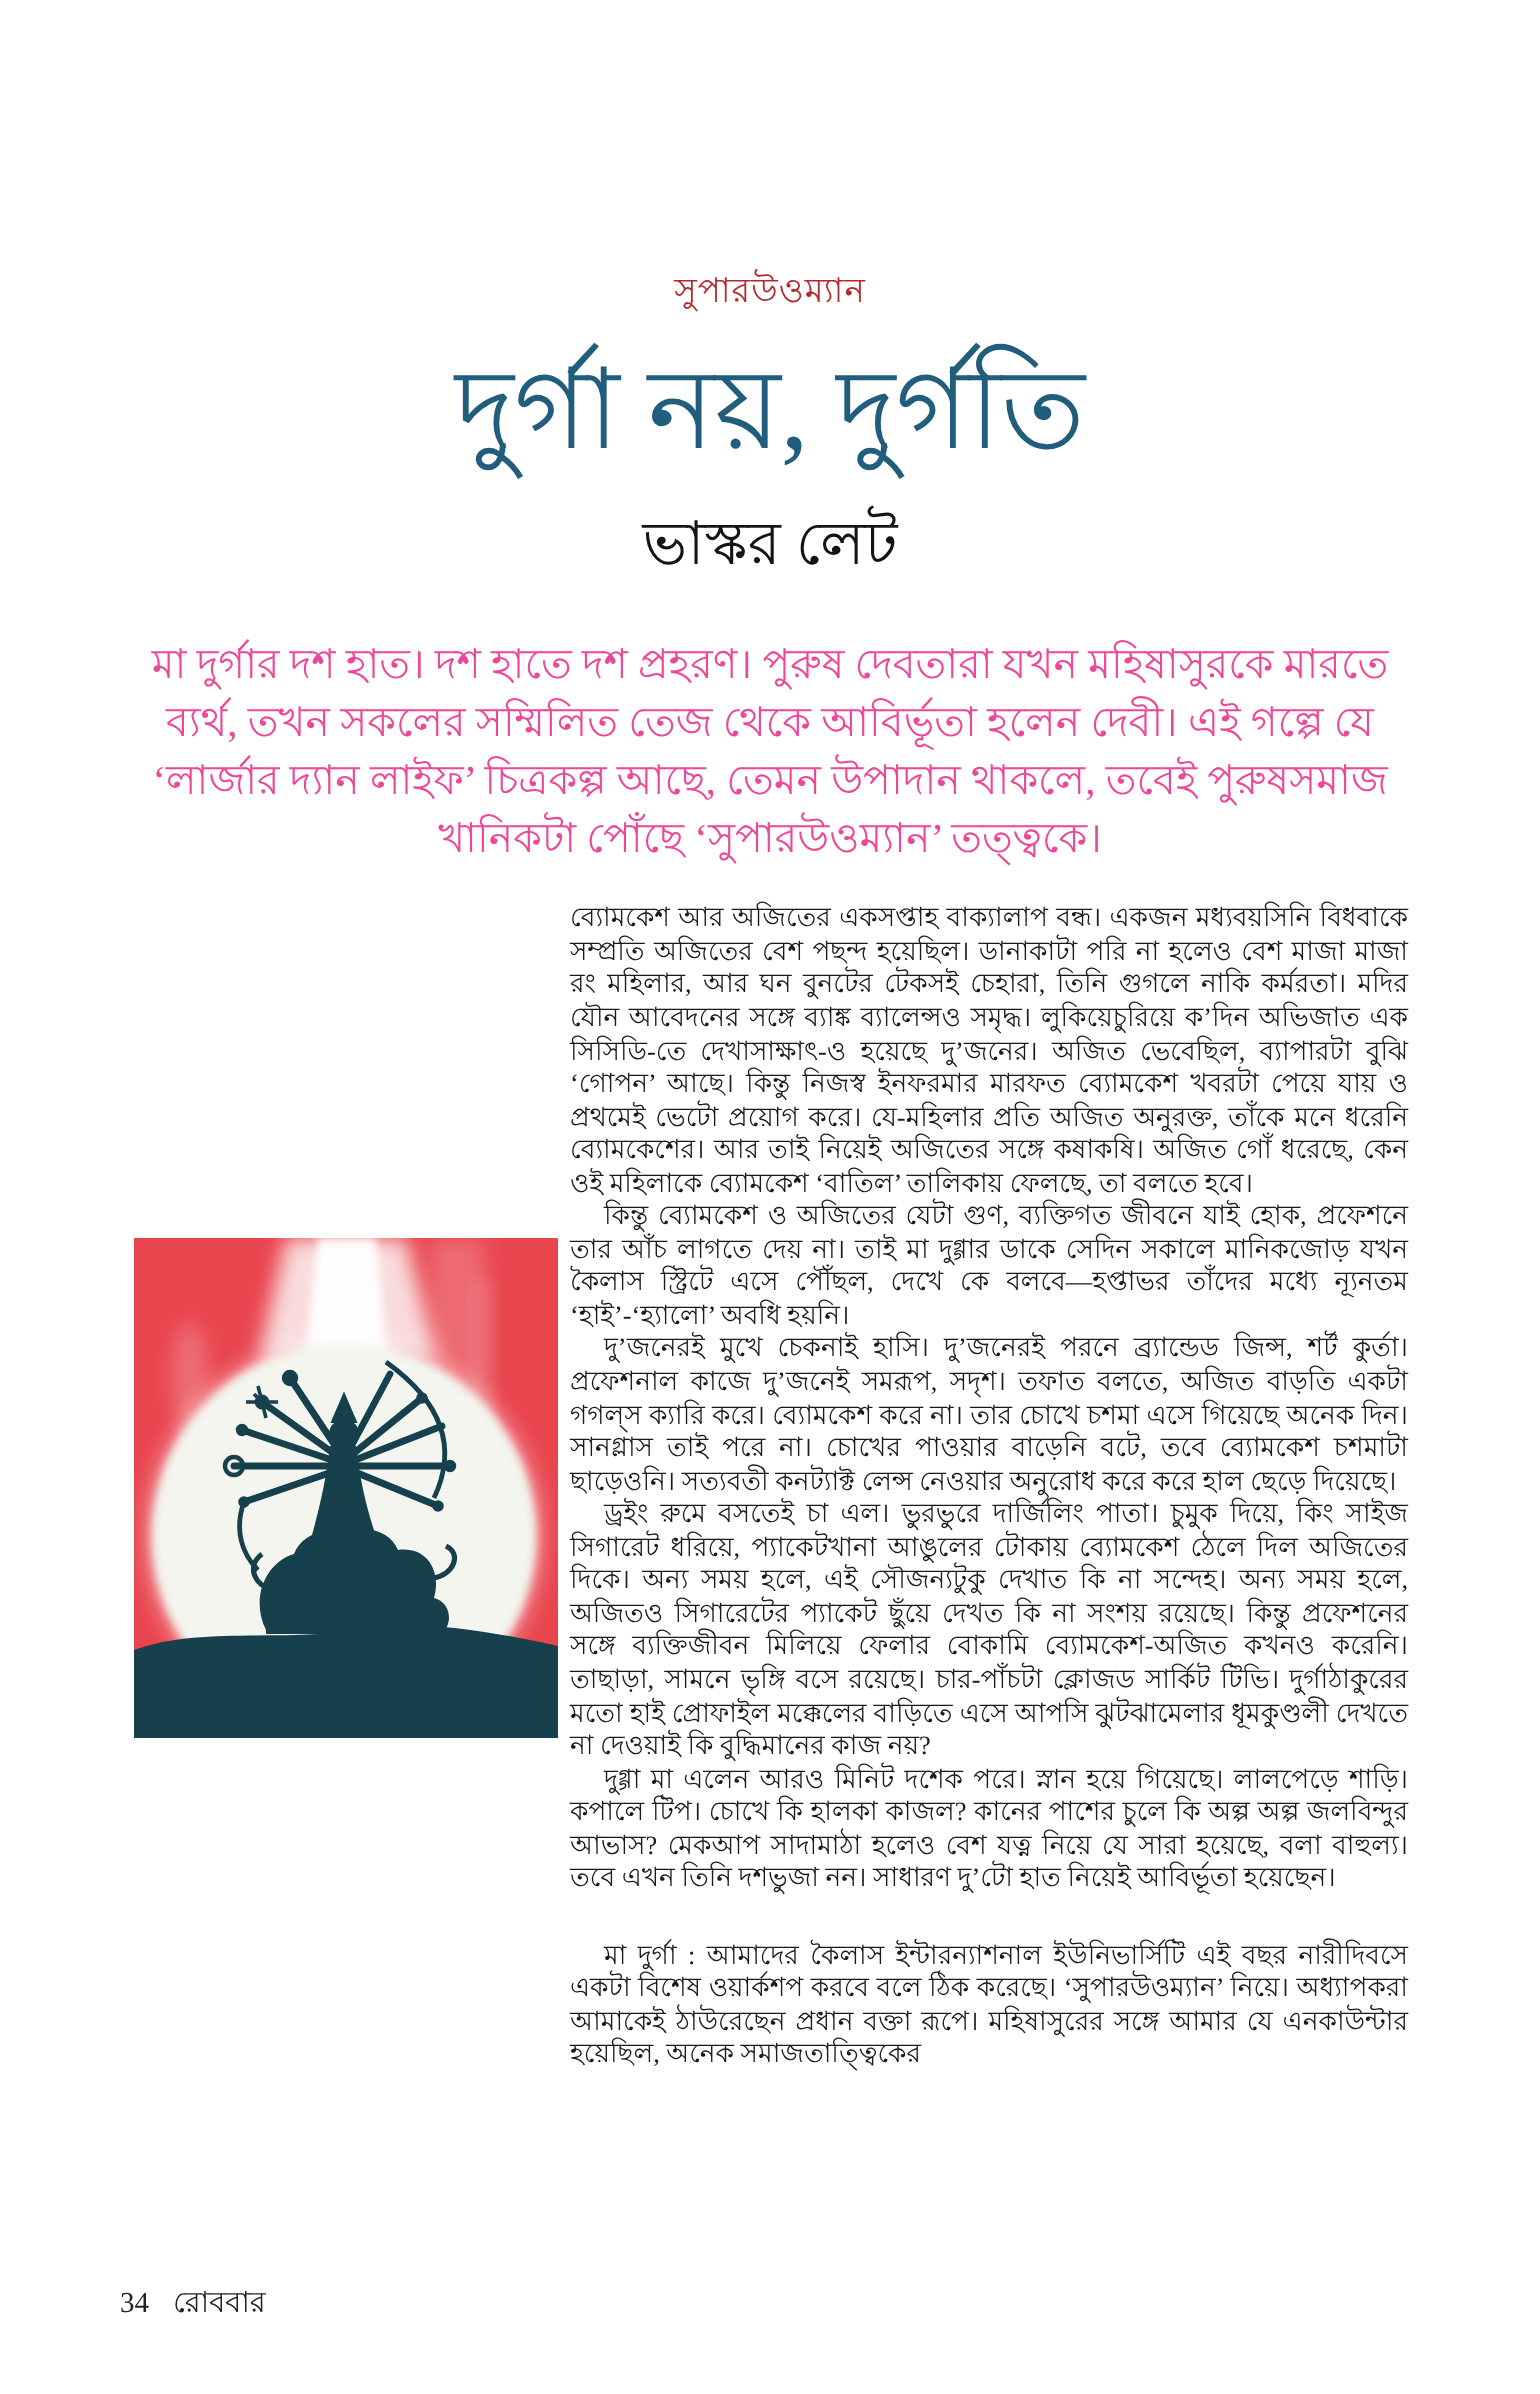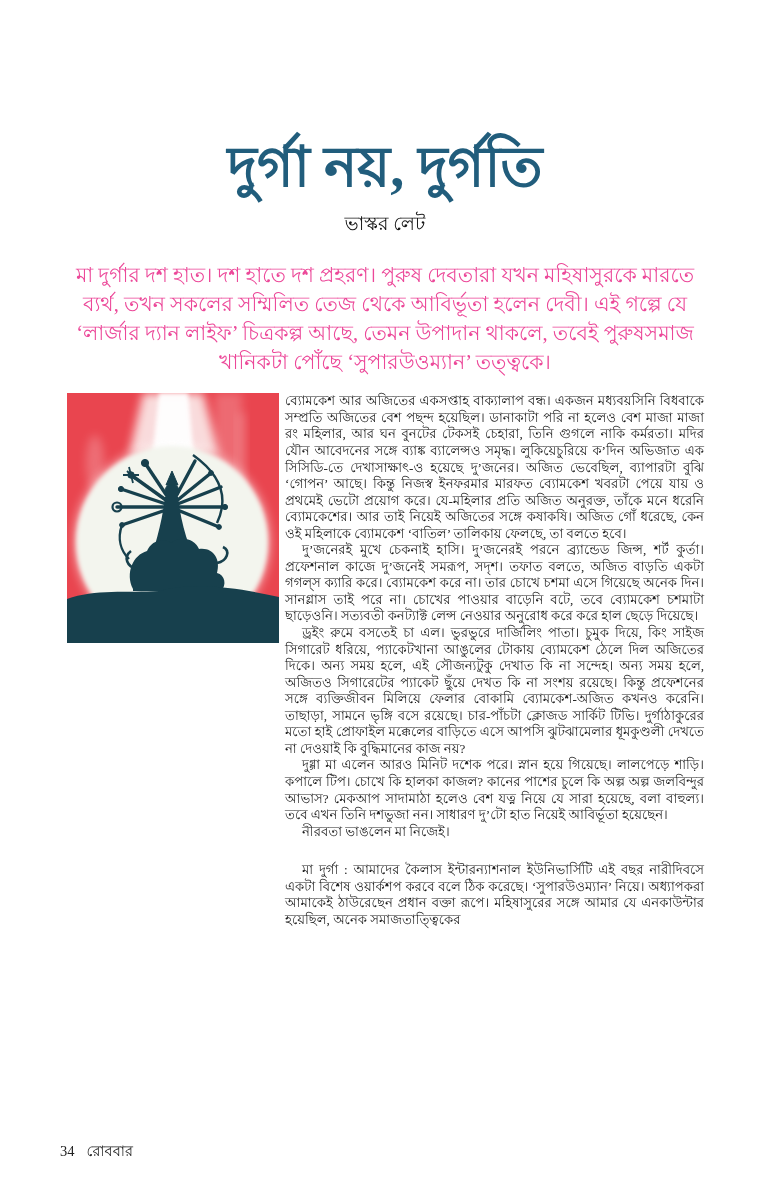--- a/index.html
+++ b/index.html
@@ -10,55 +10,56 @@
     overflow: hidden;
     font-family: "Liberation Serif", "DejaVu Serif", serif;
     color: #1a1a1a;
   }
   .page-header { padding-top: 132px; text-align: center; }
   .kicker {
     font-size: 17px; letter-spacing: 0.5px;
     color: #b4282d; margin: 0;
   }
   .main-title {
-    font-size: 56px; line-height: 1.2; font-weight: 700;
-    color: #215d7c; margin: 2px 0 0 0;
+    font-size: 56px; line-height: 1.2; font-weight: 400;
+    color: #215d7c; margin: 13px 0 0 0;
   }
   .author {
-    font-size: 19px; color: #141414; margin: 8px 0 0 0; font-weight: 500;
+    font-size: 30px; color: #141414; margin: 8px 0 0 0; font-weight: 500;
   }
   .intro {
     width: 622px; margin: 20px auto 0 auto;
     font-size: 20.5px; line-height: 28.8px;
     text-align: center; color: #ec4899;
   }
   .content-row {
     margin-top: 17px;
     padding-left: 67px; padding-right: 66px;
-    display: flex; align-items: flex-start;
+    display: flex; align-items: center;
   }
   .left-col { width: 212px; flex: 0 0 212px; }
   .artwork { width: 212px; height: 250px; display: block; }
   .article-col {
     flex: 1 1 auto; margin-left: 6px;
     font-size: 13.2px; line-height: 16.55px;
   }
   .para { margin: 0; text-align: justify; }
   .para.indent { text-indent: 17px; }
   .para.spaced { margin-top: 22px; }
   .page-footer {
     position: absolute; left: 60px; top: 1140px;
     font-size: 14.5px; color: #222;
   }
   .page-footer .mag { margin-left: 12px; font-family: Liberation Mono, monospace; }
 </style>
 </head>
 <body>
 
 <header class="page-header">
+  <p class="kicker">সুপারউওম্যান</p>
   <h1 class="main-title">দুর্গা নয়, দুর্গতি</h1>
   <p class="author">ভাস্কর লেট</p>
 </header>
 
 <p class="intro">মা দুর্গার দশ হাত। দশ হাতে দশ প্রহরণ। পুরুষ দেবতারা যখন মহিষাসুরকে মারতে ব্যর্থ, তখন সকলের সম্মিলিত তেজ থেকে আবির্ভূতা হলেন দেবী। এই গল্পে যে ‘লার্জার দ্যান লাইফ’ চিত্রকল্প আছে, তেমন উপাদান থাকলে, তবেই পুরুষসমাজ খানিকটা পোঁছে ‘সুপারউওম্যান’ তত্ত্বকে।</p>
 
 <div class="content-row">
   <div class="left-col">
     <svg class="artwork" viewBox="0 0 212 250" xmlns="http://www.w3.org/2000/svg">
       <defs>
@@ -120,23 +121,23 @@
         <path d="M66,196 C58,180 66,162 80,158 C84,148 96,144 104,150 C114,142 128,146 132,156 C146,154 154,166 150,180 C158,182 160,192 154,198 L66,198 Z" stroke="none"></path>
         <path d="M70,176 C60,174 56,164 64,158" fill="none" stroke-width="2.6"></path>
         <path d="M150,170 C160,168 164,158 156,154" fill="none" stroke-width="2.6"></path>
 
         <path d="M0,250 L0,206 C28,196 60,200 92,198 C130,188 176,196 212,204 L212,250 Z" stroke="none"></path>
       </g>
     </svg>
   </div>
   <div class="article-col">
       <p class="para">ব্যোমকেশ আর অজিতের একসপ্তাহ বাক্যালাপ বন্ধ। একজন মধ্যবয়সিনি বিধবাকে সম্প্রতি অজিতের বেশ পছন্দ হয়েছিল। ডানাকাটা পরি না হলেও বেশ মাজা মাজা রং মহিলার, আর ঘন বুনটের টেকসই চেহারা, তিনি গুগলে নাকি কর্মরতা। মদির যৌন আবেদনের সঙ্গে ব্যাঙ্ক ব্যালেন্সও সমৃদ্ধ। লুকিয়েচুরিয়ে ক’দিন অভিজাত এক সিসিডি-তে দেখাসাক্ষাৎ-ও হয়েছে দু’জনের। অজিত ভেবেছিল, ব্যাপারটা বুঝি ‘গোপন’ আছে। কিন্তু নিজস্ব ইনফরমার মারফত ব্যোমকেশ খবরটা পেয়ে যায় ও প্রথমেই ভেটো প্রয়োগ করে। যে-মহিলার প্রতি অজিত অনুরক্ত, তাঁকে মনে ধরেনি ব্যোমকেশের। আর তাই নিয়েই অজিতের সঙ্গে কষাকষি। অজিত গোঁ ধরেছে, কেন ওই মহিলাকে ব্যোমকেশ ‘বাতিল’ তালিকায় ফেলছে, তা বলতে হবে।</p>
+      <p class="para indent">কিন্তু ব্যোমকেশ ও অজিতের যেটা গুণ, ব্যক্তিগত জীবনে যাই হোক, প্রফেশনে তার আঁচ লাগতে দেয় না। তাই মা দুগ্গার ডাকে সেদিন সকালে মানিকজোড় যখন কৈলাস স্ট্রিটে এসে পৌঁছল, দেখে কে বলবে—হপ্তাভর তাঁদের মধ্যে ন্যূনতম ‘হাই’-‘হ্যালো’ অবধি হয়নি।</p>
       <p class="para indent">দু’জনেরই মুখে চেকনাই হাসি। দু’জনেরই পরনে ব্র্যান্ডেড জিন্স, শর্ট কুর্তা। প্রফেশনাল কাজে দু’জনেই সমরূপ, সদৃশ। তফাত বলতে, অজিত বাড়তি একটা গগল্স ক্যারি করে। ব্যোমকেশ করে না। তার চোখে চশমা এসে গিয়েছে অনেক দিন। সানগ্লাস তাই পরে না। চোখের পাওয়ার বাড়েনি বটে, তবে ব্যোমকেশ চশমাটা ছাড়েওনি। সত্যবতী কনট্যাক্ট লেন্স নেওয়ার অনুরোধ করে করে হাল ছেড়ে দিয়েছে।</p>
       <p class="para indent">ড্রইং রুমে বসতেই চা এল। ভুরভুরে দার্জিলিং পাতা। চুমুক দিয়ে, কিং সাইজ সিগারেট ধরিয়ে, প্যাকেটখানা আঙুলের টোকায় ব্যোমকেশ ঠেলে দিল অজিতের দিকে। অন্য সময় হলে, এই সৌজন্যটুকু দেখাত কি না সন্দেহ। অন্য সময় হলে, অজিতও সিগারেটের প্যাকেট ছুঁয়ে দেখত কি না সংশয় রয়েছে। কিন্তু প্রফেশনের সঙ্গে ব্যক্তিজীবন মিলিয়ে ফেলার বোকামি ব্যোমকেশ-অজিত কখনও করেনি। তাছাড়া, সামনে ভৃঙ্গি বসে রয়েছে। চার-পাঁচটা ক্লোজড সার্কিট টিভি। দুর্গাঠাকুরের মতো হাই প্রোফাইল মক্কেলের বাড়িতে এসে আপসি ঝুটঝামেলার ধূমকুণ্ডলী দেখতে না দেওয়াই কি বুদ্ধিমানের কাজ নয়?</p>
       <p class="para indent">দুগ্গা মা এলেন আরও মিনিট দশেক পরে। স্নান হয়ে গিয়েছে। লালপেড়ে শাড়ি। কপালে টিপ। চোখে কি হালকা কাজল? কানের পাশের চুলে কি অল্প অল্প জলবিন্দুর আভাস? মেকআপ সাদামাঠা হলেও বেশ যত্ন নিয়ে যে সারা হয়েছে, বলা বাহুল্য। তবে এখন তিনি দশভুজা নন। সাধারণ দু’টো হাত নিয়েই আবির্ভূতা হয়েছেন।</p>
-      <p class="para indent">নীরবতা ভাঙলেন মা নিজেই।</p>
       <p class="para indent spaced">মা দুর্গা : আমাদের কৈলাস ইন্টারন্যাশনাল ইউনিভার্সিটি এই বছর নারীদিবসে একটা বিশেষ ওয়ার্কশপ করবে বলে ঠিক করেছে। ‘সুপারউওম্যান’ নিয়ে। অধ্যাপকরা আমাকেই ঠাউরেছেন প্রধান বক্তা রূপে। মহিষাসুরের সঙ্গে আমার যে এনকাউন্টার হয়েছিল, অনেক সমাজতাত্ত্বিকের</p>
     </div>
 </div>
 
 <footer class="page-footer">
   <span>34</span><span class="mag">রোববার</span>
 </footer>
 
 </body></html>

